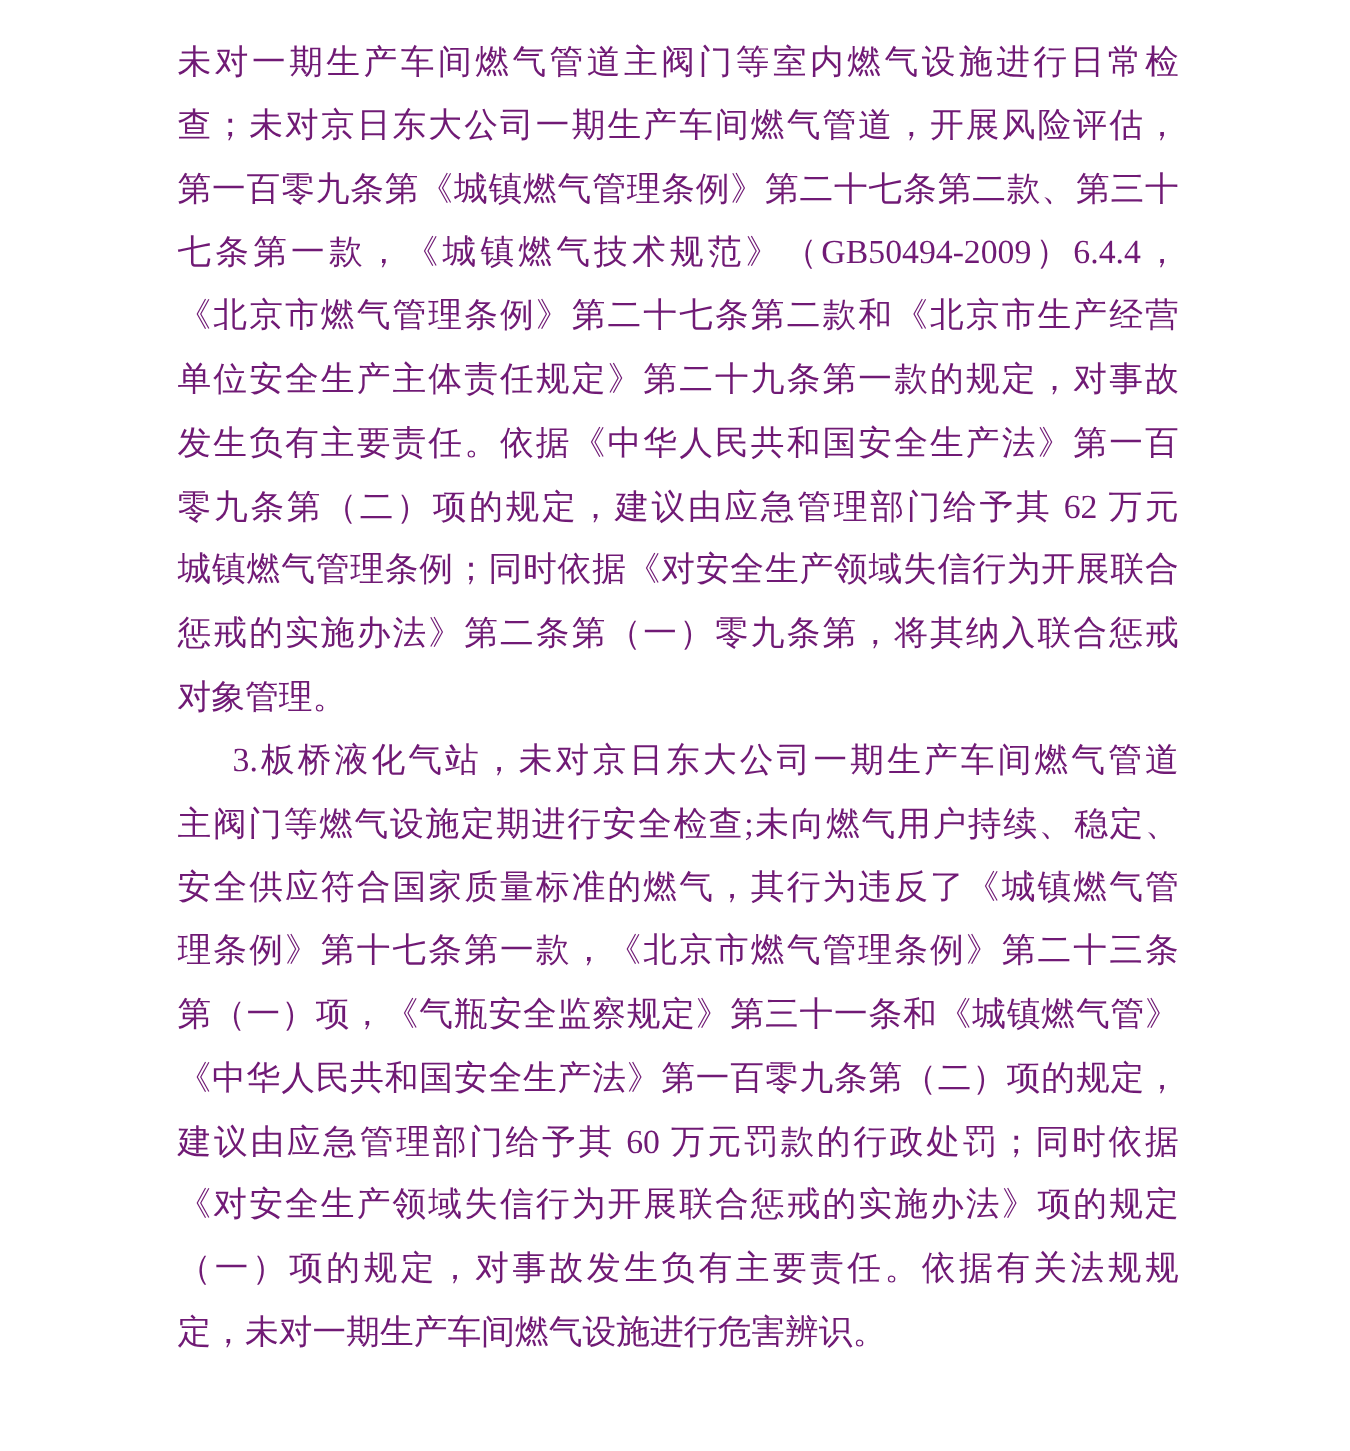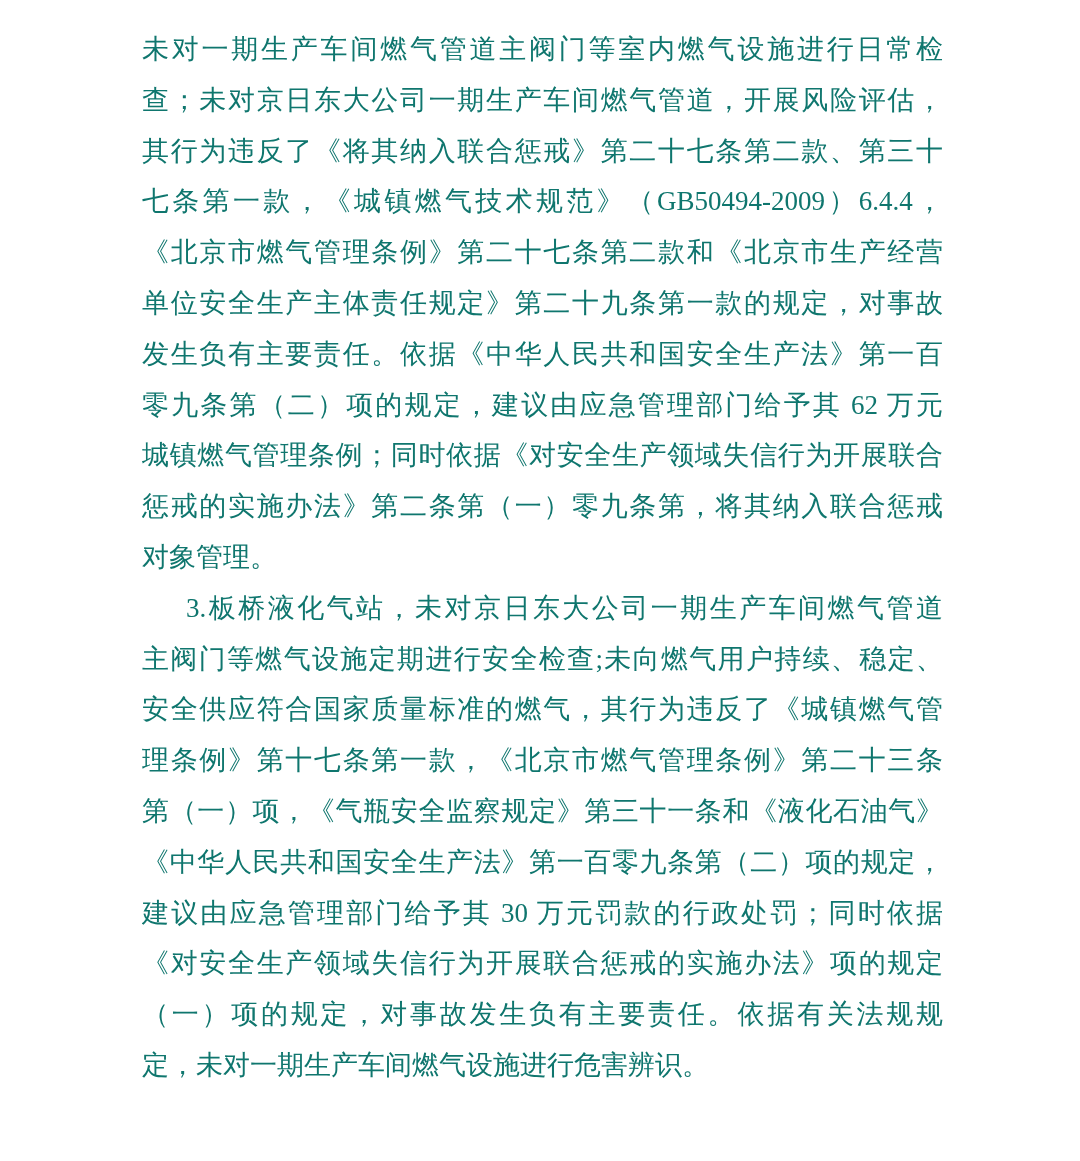--- a/index.html
+++ b/index.html
@@ -22,21 +22,21 @@
     width: 801px;
   }
   .para {
     margin: 0;
     padding: 0;
   }
   .line {
     font-size: 27px;
     line-height: 50.8px;
     height: 50.8px;
-    color: #0f766e;
+    color: #701a75;
     text-align: justify;
     text-align-last: justify;
     word-break: break-all;
     overflow: hidden;
     white-space: normal;
   }
   .line.para-end {
     text-align: left;
     text-align-last: left;
   }
@@ -46,38 +46,38 @@
 </style>
 </head>
 <body>
 
 <div class="doc-page">
   <div class="text-block">
 
     <div class="para">
       <div class="line">未对一期生产车间燃气管道主阀门等室内燃气设施进行日常检</div>
       <div class="line">查；未对京日东大公司一期生产车间燃气管道，开展风险评估，</div>
-      <div class="line">其行为违反了《将其纳入联合惩戒》第二十七条第二款、第三十</div>
+      <div class="line">第一百零九条第《城镇燃气管理条例》第二十七条第二款、第三十</div>
       <div class="line">七条第一款，《城镇燃气技术规范》（GB50494-2009）6.4.4，</div>
       <div class="line">《北京市燃气管理条例》第二十七条第二款和《北京市生产经营</div>
       <div class="line">单位安全生产主体责任规定》第二十九条第一款的规定，对事故</div>
       <div class="line">发生负有主要责任。依据《中华人民共和国安全生产法》第一百</div>
       <div class="line">零九条第（二）项的规定，建议由应急管理部门给予其 62 万元</div>
       <div class="line">城镇燃气管理条例；同时依据《对安全生产领域失信行为开展联合</div>
       <div class="line">惩戒的实施办法》第二条第（一）零九条第，将其纳入联合惩戒</div>
       <div class="line para-end">对象管理。</div>
     </div>
 
     <div class="para">
       <div class="line indent">3.板桥液化气站，未对京日东大公司一期生产车间燃气管道</div>
       <div class="line">主阀门等燃气设施定期进行安全检查;未向燃气用户持续、稳定、</div>
       <div class="line">安全供应符合国家质量标准的燃气，其行为违反了《城镇燃气管</div>
       <div class="line">理条例》第十七条第一款，《北京市燃气管理条例》第二十三条</div>
-      <div class="line">第（一）项，《气瓶安全监察规定》第三十一条和《液化石油气》</div>
+      <div class="line">第（一）项，《气瓶安全监察规定》第三十一条和《城镇燃气管》</div>
       <div class="line">《中华人民共和国安全生产法》第一百零九条第（二）项的规定，</div>
-      <div class="line">建议由应急管理部门给予其 30 万元罚款的行政处罚；同时依据</div>
+      <div class="line">建议由应急管理部门给予其 60 万元罚款的行政处罚；同时依据</div>
       <div class="line">《对安全生产领域失信行为开展联合惩戒的实施办法》项的规定</div>
       <div class="line">（一）项的规定，对事故发生负有主要责任。依据有关法规规</div>
       <div class="line para-end">定，未对一期生产车间燃气设施进行危害辨识。</div>
     </div>
 
   </div>
 </div>
 
 </body></html>

